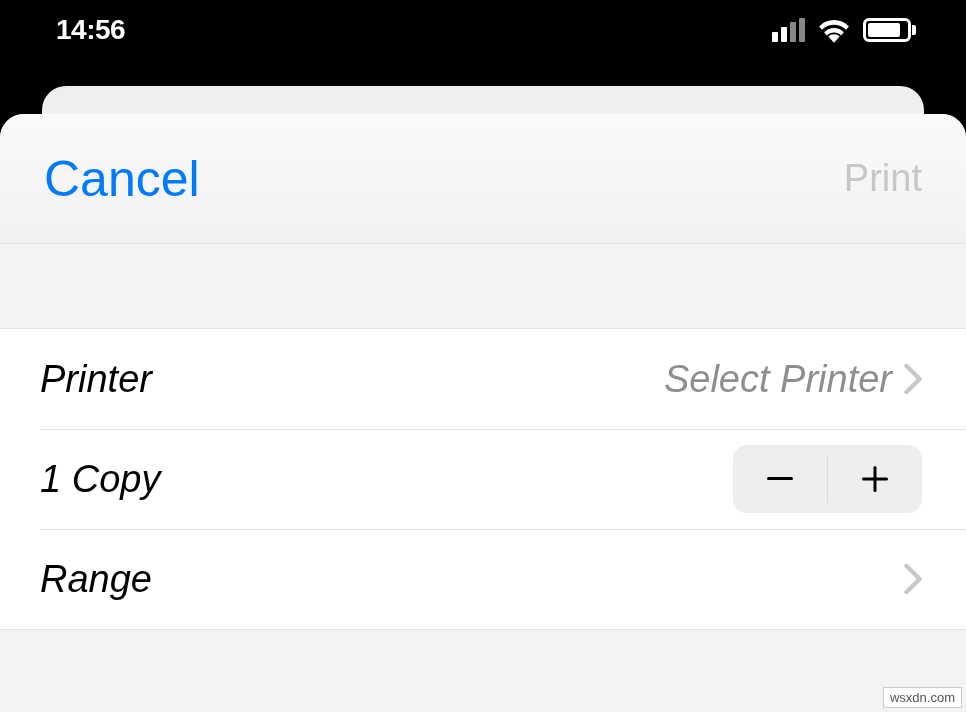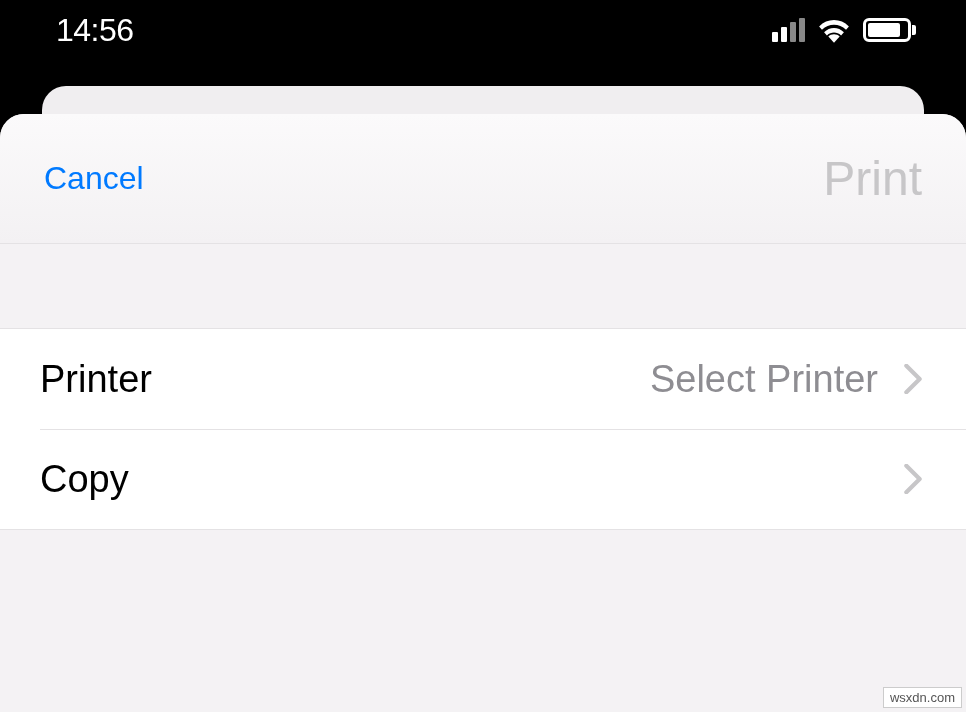--- a/index.html
+++ b/index.html
@@ -19,22 +19,22 @@
     .status-bar {
       height: 80px;
       background: #000;
       display: flex;
       align-items: center;
       justify-content: space-between;
       padding: 0 50px 20px 56px;
       color: #fff;
     }
     .status-time {
-      font-size: 32px;
-      font-weight: 400;
+      font-size: 28px;
+      font-weight: 700;
       letter-spacing: -0.5px;
     }
     .status-icons {
       display: flex;
       align-items: center;
       gap: 12px;
     }
     .signal-icon {
       display: flex;
       align-items: flex-end;
@@ -102,47 +102,48 @@
       height: 130px;
       background: linear-gradient(to bottom, #fbfafb, #f3f1f3);
       display: flex;
       align-items: center;
       justify-content: space-between;
       padding: 0 44px;
       border-bottom: 1px solid #e4e2e4;
     }
     .nav-left {
       color: #007aff;
-      font-size: 32px;
+      font-size: 50px;
       font-weight: 400;
       cursor: pointer;
     }
     .nav-title {
       color: #000;
       font-size: 38px;
       font-weight: 600;
       position: absolute;
       left: 50%;
       transform: translateX(-50%);
     }
     .nav-right {
       color: #c7c6c8;
-      font-size: 48px;
+      font-size: 38px;
       font-weight: 400;
     }
     .content {
       background: #f4f2f4;
     }
     .spacer {
       height: 84px;
     }
     .list {
       background: #fff;
       border-top: 1px solid #e4e2e4;
       border-bottom: 1px solid #e4e2e4;
+      font-style: italic;
     }
     .row {
       display: flex;
       align-items: center;
       justify-content: space-between;
       min-height: 100px;
       padding: 0 44px 0 40px;
       position: relative;
     }
     .row + .row::before {
@@ -155,21 +156,21 @@
       background: #e4e2e4;
     }
     .row-label {
       font-size: 38px;
       color: #000;
       font-weight: 400;
     }
     .row-right {
       display: flex;
       align-items: center;
-      gap: 26px;
+      gap: 12px;
     }
     .row-value {
       font-size: 38px;
       color: #8e8d92;
     }
     .chevron {
       color: #c7c6c8;
     }
     .chevron svg {
       width: 18px;
@@ -256,23 +257,42 @@
         <div class="row-right">
           <div class="row-value">Select Printer</div>
           <div class="chevron">
             <svg viewBox="0 0 10 18">
                 <path d="M1 1 L9 9 L1 17" stroke="currentColor" stroke-width="2.5" fill="none" stroke-linecap="round" stroke-linejoin="round"></path>
               </svg>
           </div>
         </div>
       </div>
 
-
       <div class="row">
-        <div class="row-label">Copy</div>
+        <div class="row-label">1 Copy</div>
+        <div class="row-right">
+          <div class="stepper">
+            <div class="stepper-btn">
+              <svg width="26" height="4" viewBox="0 0 26 4">
+                  <rect width="26" height="3" rx="1.5" fill="#000"></rect>
+                </svg>
+            </div>
+            <div class="stepper-sep"></div>
+            <div class="stepper-btn">
+              <svg width="26" height="26" viewBox="0 0 26 26">
+                <rect x="11.5" y="0" width="3" height="26" rx="1.5" fill="#000"></rect>
+                <rect x="0" y="11.5" width="26" height="3" rx="1.5" fill="#000"></rect>
+              </svg>
+            </div>
+          </div>
+        </div>
+      </div>
+
+      <div class="row">
+        <div class="row-label">Range</div>
         <div class="row-right">
           <div class="chevron">
             <svg viewBox="0 0 10 18">
                 <path d="M1 1 L9 9 L1 17" stroke="currentColor" stroke-width="2.5" fill="none" stroke-linecap="round" stroke-linejoin="round"></path>
               </svg>
           </div>
         </div>
       </div>
 
     </div>

